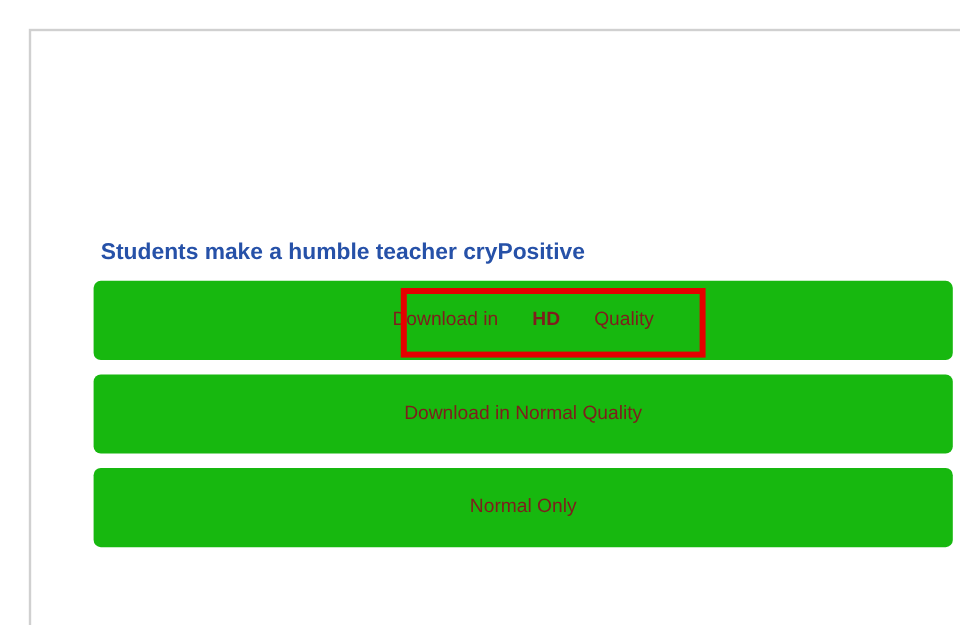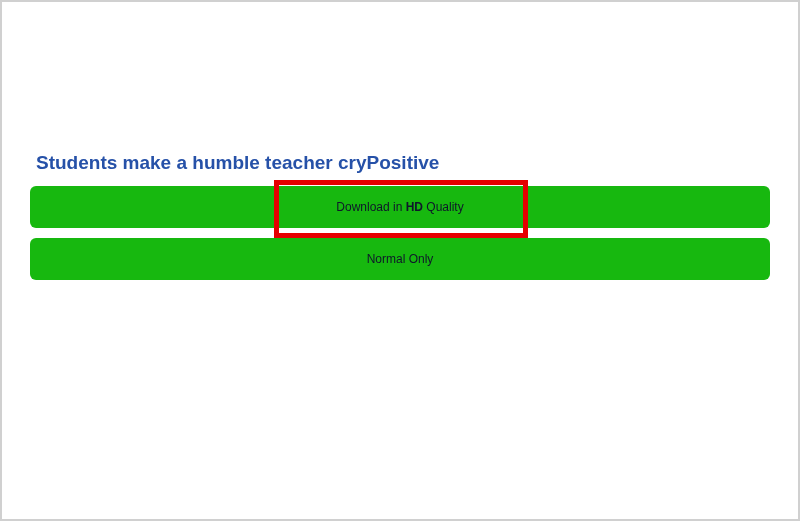--- a/index.html
+++ b/index.html
@@ -1,16 +1,16 @@
 <!DOCTYPE html>
 <html><head>
   <meta charset="utf-8">
   <style>
     * {
-      margin: 0;
+      margin: 12px;
       padding: 0;
       box-sizing: border-box;
     }
     body {
       width: 800px;
       height: 521px;
       background: #ffffff;
       font-family: Arial, Helvetica, sans-serif;
       position: relative;
       border: 2px solid #d0d0d0;
@@ -25,24 +25,24 @@
       color: #2651a8;
       font-size: 19px;
       font-weight: bold;
       margin-bottom: 12px;
       padding-left: 6px;
     }
     .button {
       display: block;
       width: 100%;
       background: #17b80f;
-      color: #0f172a;
+      color: #7f1d1d;
       text-align: center;
-      padding: 14px 0;
-      font-size: 12px;
+      padding: 24px 0;
+      font-size: 16px;
       border: none;
       border-radius: 6px;
       margin-bottom: 10px;
       cursor: pointer;
       position: relative;
     }
     .button .prefix,
     .button .suffix {
       font-weight: normal;
     }
@@ -65,15 +65,16 @@
 <body>
 
 <div class="container">
   <div class="title">Students make a humble teacher cryPositive</div>
 
   <button class="button">
     <span class="prefix">Download in </span><span class="bold">HD</span><span class="suffix"> Quality</span>
     <div class="highlight-box hd-highlight"></div>
   </button>
 
+  <button class="button">Download in Normal Quality</button>
 
   <button class="button">Normal Only</button>
 </div>
 
 </body></html>

